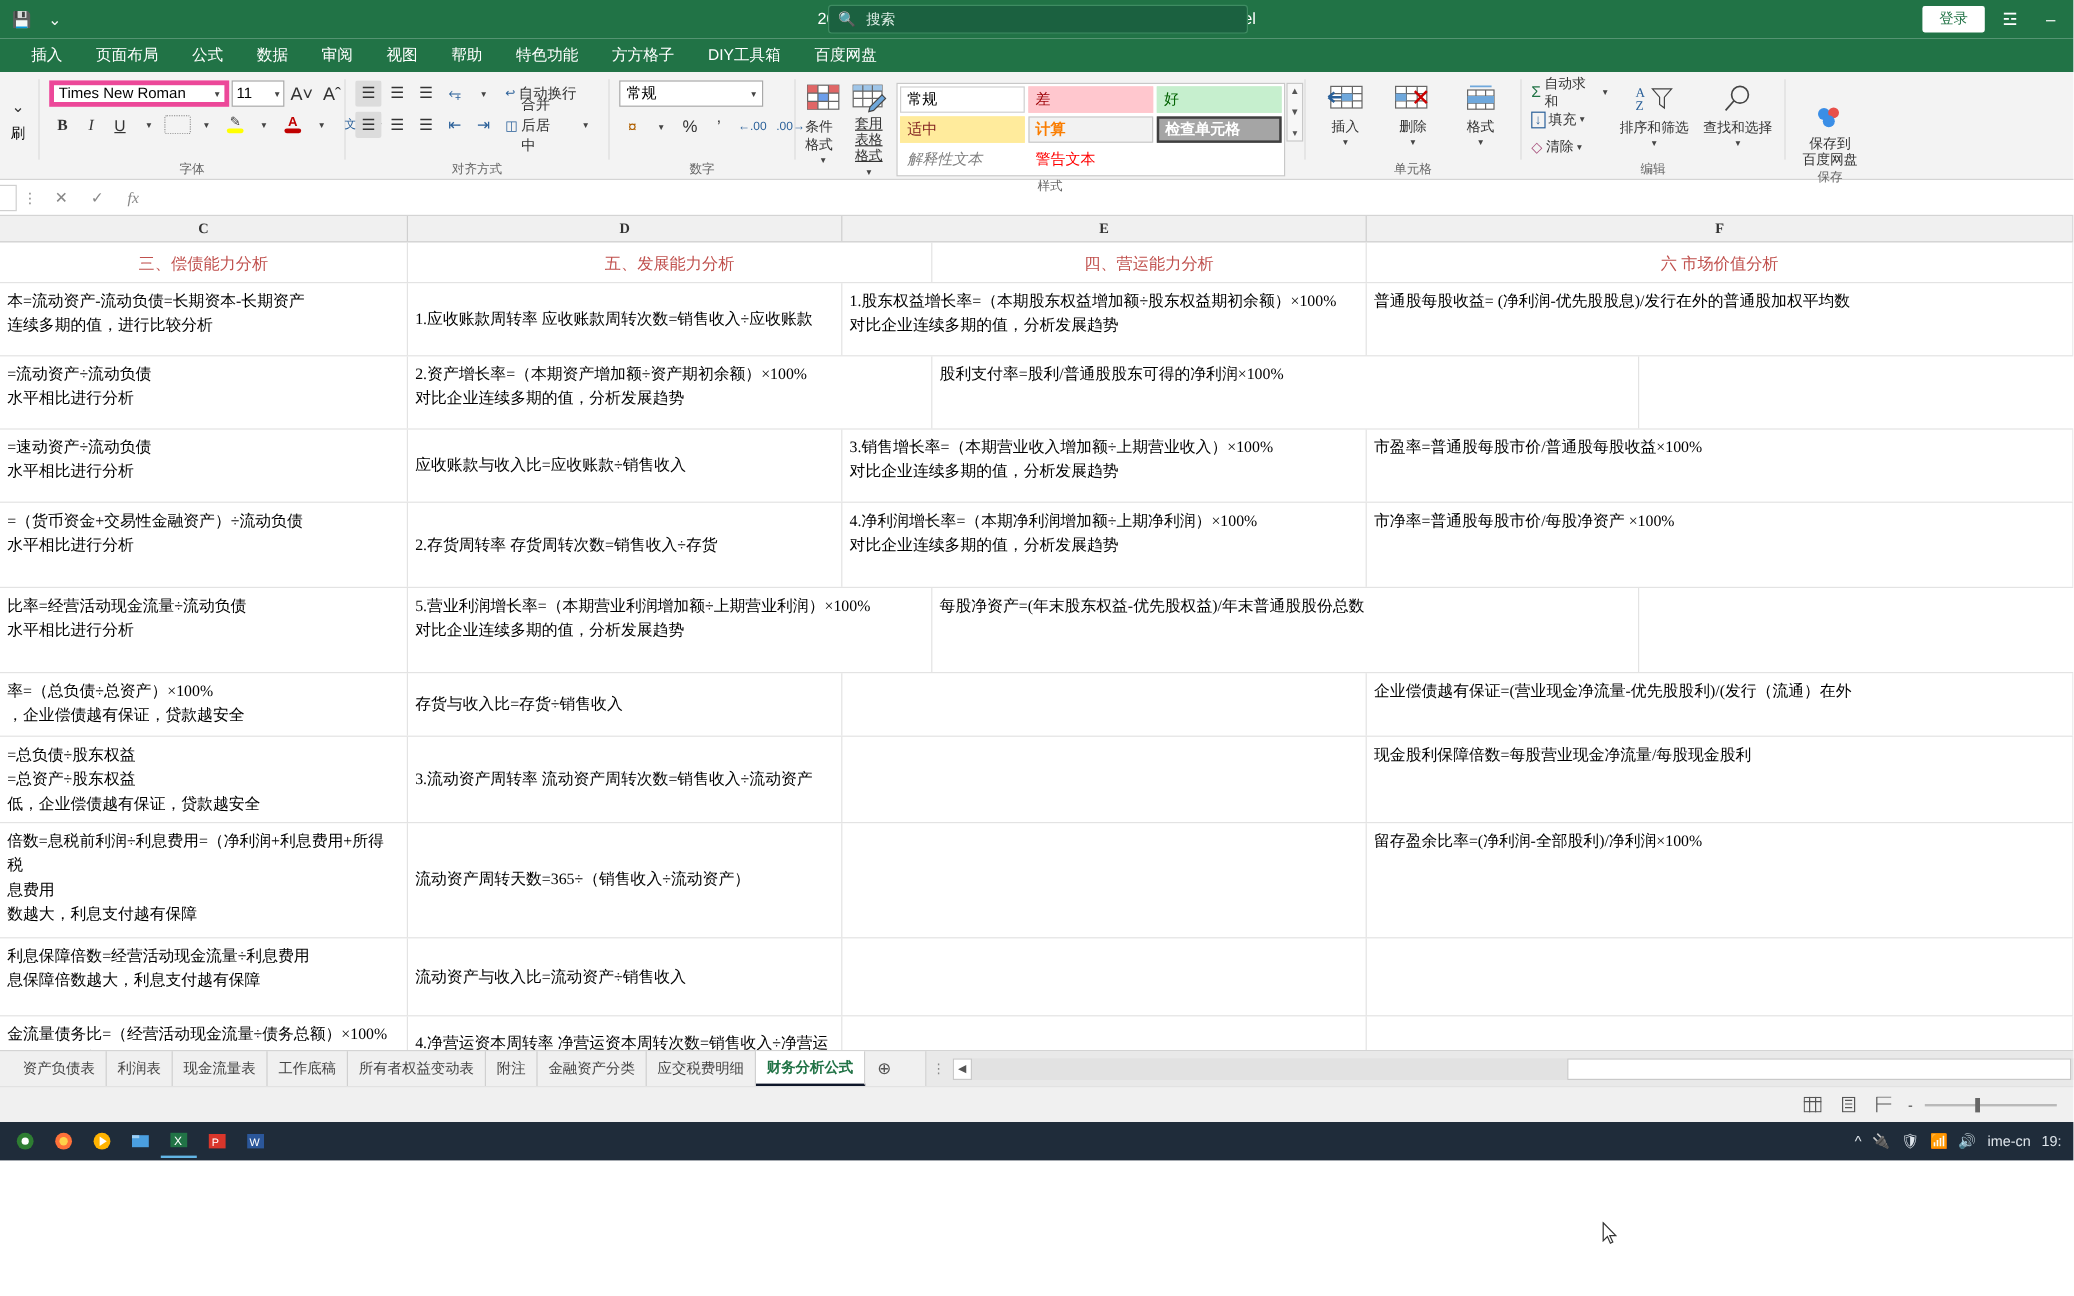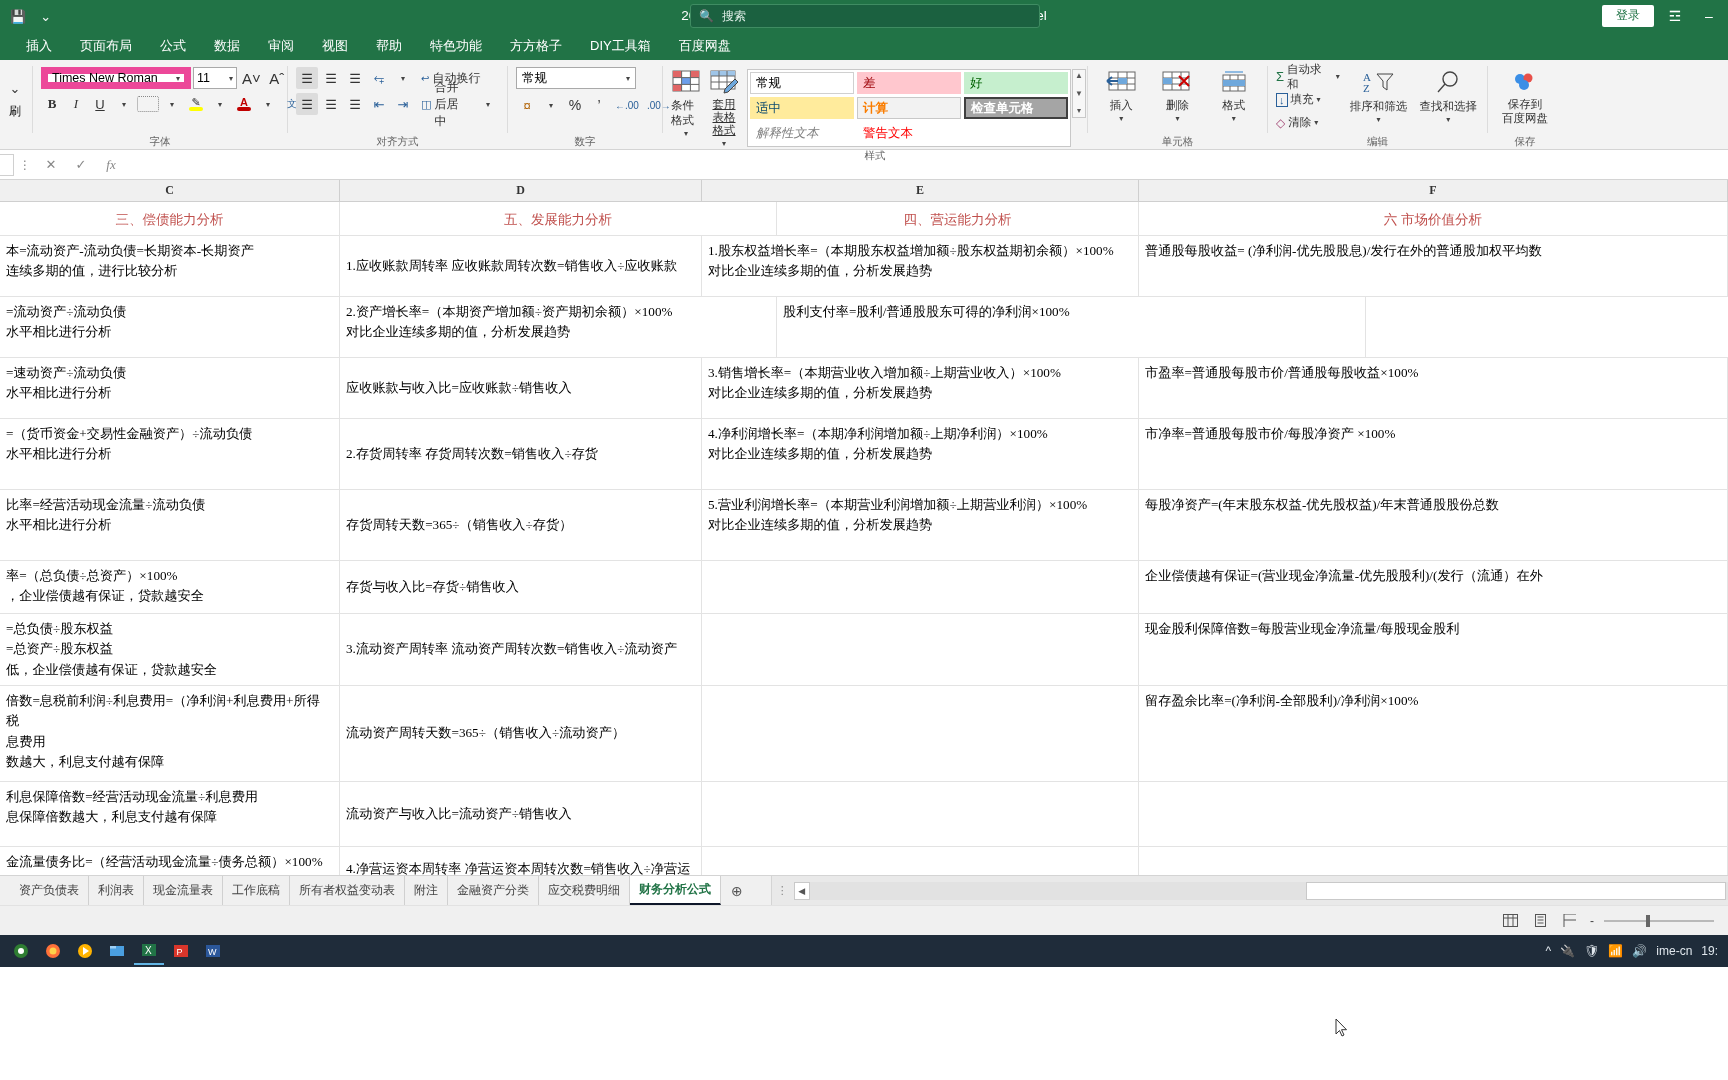--- a/index.html
+++ b/index.html
@@ -51,21 +51,21 @@
   .sep{ width:1px; background:#dcdcdc; margin:6px 2px 16px 2px; }
   .v{ display:flex; flex-direction:column; }
   .row{ display:flex; align-items:center; gap:2px; }
   .btn{
     display:inline-flex; align-items:center; justify-content:center;
     min-width:22px; height:22px; font-size:13px; color:#333; padding:0 2px;
     border:1px solid transparent; border-radius:2px;
   }
   .btn.lbl{ gap:3px; font-size:12px; padding:0 4px; }
   .fontname{
-    width:150px; height:22px; border:7px solid #ec4899; background:#fff;
+    width:150px; height:22px; border:4px solid #ec4899; background:#fff;
     font-size:12.5px; display:flex; align-items:center; padding:0 4px;
     justify-content:space-between;
   }
   .fontsize{
     width:44px; height:22px; border:1px solid #a9a9a9; background:#fff;
     font-size:12.5px; display:flex; align-items:center; padding:0 3px;
     justify-content:space-between;
   }
   .numfmt{
     width:120px; height:22px; border:1px solid #a9a9a9; background:#fff;
@@ -338,21 +338,21 @@
         </span>
         <span style="white-space:pre-line;text-align:center;line-height:1.15;text-decoration:underline;">套用
 表格格式</span>
         <span class="caret">▾</span>
       </div>
       <div style="display:flex;align-items:flex-start;padding-top:4px;">
         <div class="styles-gallery">
           <div class="scell" style="background:#ffffff;color:#000;border-color:#d0d0d0;">常规</div>
           <div class="scell" style="background:#ffc7ce;color:#9c0006;border-color:#ffc7ce;">差</div>
           <div class="scell" style="background:#c6efce;color:#006100;border-color:#c6efce;">好</div>
-          <div class="scell" style="background:#ffeb9c;color:#0c4a6e;border-color:#ffeb9c;">适中</div>
+          <div class="scell" style="background:#ffeb9c;color:#7f1d1d;border-color:#ffeb9c;">适中</div>
           <div class="scell" style="background:#f2f2f2;color:#fa7d00;border-color:#c8c8c8;font-weight:bold;">计算</div>
           <div class="scell" style="background:#a5a5a5;color:#fff;border:2px solid #3f3f3f;font-weight:bold;">检查单元格</div>
           <div class="scell" style="background:#fff;color:#7f7f7f;border-color:#fff;font-style:italic;">解释性文本</div>
           <div class="scell" style="background:#fff;color:#ff0000;border-color:#fff;">警告文本</div>
         </div>
         <div class="gal-scroll">
           <div>▲</div>
           <div>▼</div>
           <div>▾</div>
         </div>
@@ -443,21 +443,21 @@
           </svg>
         </span>
         <span>查找和选择</span>
         <span class="caret">▾</span>
       </div>
     </div>
     <div class="grp-label">编辑</div>
   </div>
   <div class="sep"></div>
 
-  <div class="grp" style="width:70px;">
+  <div class="grp" style="width:70px;margin-top:16px;">
     <div class="grp-body" style="justify-content:center;padding-top:2px;">
       <div class="big">
         <span class="bigico">
           <svg width="28" height="22" viewBox="0 0 28 22">
             <circle cx="9" cy="8" r="5" fill="#3a8ee6"></circle>
             <circle cx="17" cy="7" r="4.5" fill="#e8504a"></circle>
             <circle cx="13" cy="14" r="5" fill="#3a8ee6"></circle>
           </svg>
         </span>
         <span style="line-height:1.15;text-align:center;">保存到</span>
@@ -524,21 +524,20 @@
 水平相比进行分析</div>
       <div class="cell alignc w-d">2.存货周转率 存货周转次数=销售收入÷存货</div>
       <div class="cell w-e">4.净利润增长率=（本期净利润增加额÷上期净利润）×100%
  对比企业连续多期的值，分析发展趋势</div>
       <div class="cell w-f">市净率=普通股每股市价/每股净资产 ×100%</div>
     </div>
 
     <div class="xrow" style="height:71px">
       <div class="cell w-c">比率=经营活动现金流量÷流动负债
 水平相比进行分析</div>
-      <div class="cell alignc w-d">存货周转天数=365÷（销售收入÷存货）</div>
       <div class="cell w-e">5.营业利润增长率=（本期营业利润增加额÷上期营业利润）×100%
 对比企业连续多期的值，分析发展趋势</div>
       <div class="cell w-f">每股净资产=(年末股东权益-优先股权益)/年末普通股股份总数</div>
     </div>
 
     <div class="xrow" style="height:53px">
       <div class="cell w-c">率=（总负债÷总资产）×100%
 ，企业偿债越有保证，贷款越安全</div>
       <div class="cell alignc w-d">存货与收入比=存货÷销售收入</div>
       <div class="cell w-e"></div>

